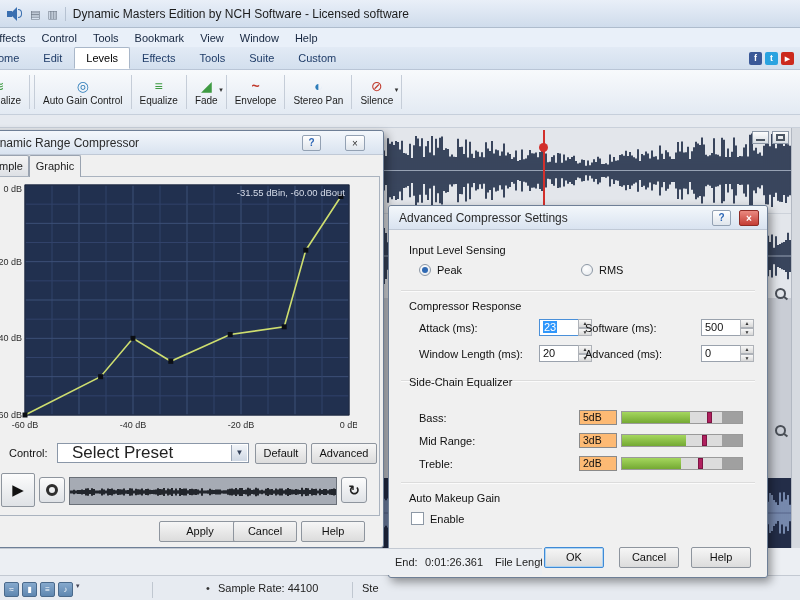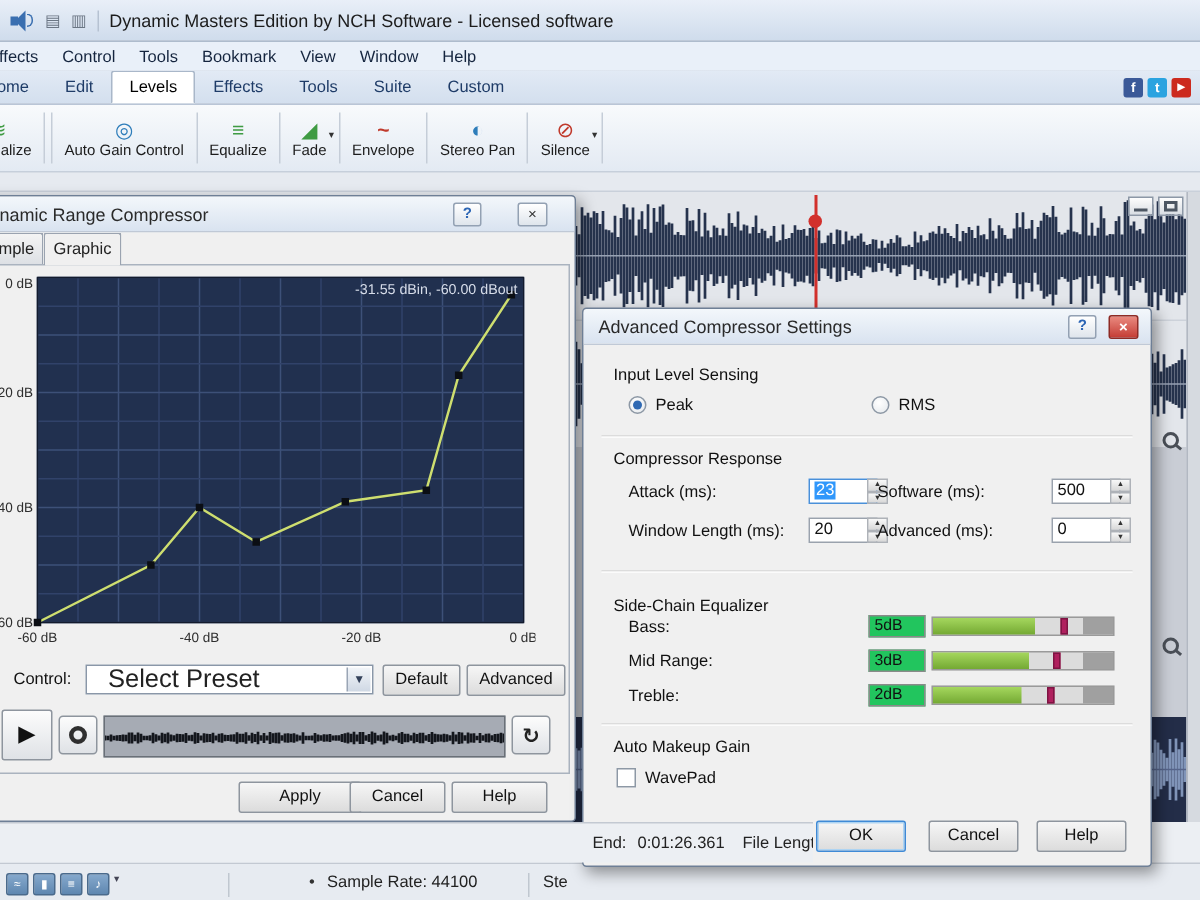--- a/index.html
+++ b/index.html
@@ -101,21 +101,21 @@
   .divider{position:absolute;left:12px;right:12px;height:2px;border-top:1px solid #dcdcdc;border-bottom:1px solid #fbfbfb}
   .radio{position:absolute;width:12px;height:12px;border:1px solid #8d98a5;border-radius:50%;background:radial-gradient(circle at 40% 35%,#fff,#e4e8ec)}
   .radio.sel::after{content:"";position:absolute;left:2px;top:2px;width:6px;height:6px;border-radius:50%;background:#2f69b3}
   .numbox{position:absolute;width:46px;height:17px;background:#fff;border:1px solid #9aa2ad;font-size:11px;line-height:15px;padding-left:3px;color:#111}
   .numbox.sel{border-color:#4a90d9}
   .numbox.sel .v{background:#3097fb;color:#fff;padding:0 1px}
   .spin{position:absolute;width:14px;height:17px;display:flex;flex-direction:column}
   .spin i{flex:1;background:linear-gradient(#f8f8f8,#d8d8d8);border:1px solid #aeb2b8;font-size:5px;line-height:6px;text-align:center;color:#333}
   .spin .up::before{content:"\25B2"}
   .spin .dn::before{content:"\25BC"}
-  .eq-value{position:absolute;width:38px;height:15px;background:#22c55e;border:1px solid #8a8a8a;font-size:10.5px;line-height:13px;padding-left:3px;color:#111}
+  .eq-value{position:absolute;width:38px;height:15px;background:#fdba74;border:1px solid #8a8a8a;font-size:10.5px;line-height:13px;padding-left:3px;color:#111}
   .eq-slider{position:absolute;width:122px;height:13px;background:#dcdcdc;border:1px solid #9a9a9a}
   .sl-green{position:absolute;left:0;top:0;bottom:0;background:linear-gradient(#a5d75e,#74a933)}
   .sl-dark{position:absolute;right:0;top:0;bottom:0;width:20px;background:#a0a0a0}
   .sl-handle{position:absolute;top:0;bottom:0;width:5px;background:#b0205e;border:1px solid #7e1443}
   .checkbox{position:absolute;width:13px;height:13px;background:#fff;border:1px solid #8d98a5}
 
   
   .statusbase{position:absolute;left:0;top:548px;width:800px;height:52px;background:#eceff3;z-index:5}
   .status1{position:absolute;left:0;top:548px;width:542px;height:27px;background:#eceff3;border-top:1px solid #c3c9d2;z-index:45;font-size:11px;color:#222;overflow:hidden}
   .status1 span{position:absolute;top:7px;white-space:nowrap}
@@ -361,21 +361,21 @@
         <i class="dn"></i>
       </span>
     <span class="flabel" style="left:196px;top:142px">Advanced (ms):</span>
     <span class="numbox" style="left:312px;top:139px"><span>0</span></span>
     <span class="spin" style="left:351px;top:139px">
         <i class="up"></i>
         <i class="dn"></i>
       </span>
     <div class="divider" style="top:174px"></div>
 
-    <span class="d2-head" style="left:20px;top:192px">Side-Chain Equalizer</span>
+    <span class="d2-head" style="left:20px;top:170px">Side-Chain Equalizer</span>
     <span class="flabel" style="left:30px;top:206px">Bass:</span>
     <span class="eq-value" style="left:190px;top:204px">5dB</span>
     <div class="eq-slider" style="left:232px;top:205px">
       <i class="sl-green" style="width: 57%;"></i>
         <i class="sl-dark"></i>
         <i class="sl-handle" style="left: 71%;"></i>
     </div>
     <span class="flabel" style="left:30px;top:229px">Mid Range:</span>
     <span class="eq-value" style="left:190px;top:227px">3dB</span>
     <div class="eq-slider" style="left:232px;top:228px">
@@ -387,21 +387,21 @@
     <span class="eq-value" style="left:190px;top:250px">2dB</span>
     <div class="eq-slider" style="left:232px;top:251px">
       <i class="sl-green" style="width: 49%;"></i>
         <i class="sl-dark"></i>
         <i class="sl-handle" style="left: 63%;"></i>
     </div>
     <div class="divider" style="top:276px"></div>
 
     <span class="d2-head" style="left:20px;top:286px">Auto Makeup Gain</span>
     <span class="checkbox" style="left:22px;top:306px"></span>
-    <span class="flabel" style="left:41px;top:307px">WavePad</span>
+    <span class="flabel" style="left:41px;top:307px">Enable</span>
 
     <span class="btn focus" style="left:155px;top:341px;width:60px">OK</span>
     <span class="btn" style="left:230px;top:341px;width:60px">Cancel</span>
     <span class="btn" style="left:302px;top:341px;width:60px">Help</span>
   </div>
 
   <div class="statusbase"></div>
   <div class="status1">
     <span style="left:395px">End:</span>
     <span style="left:425px">0:01:26.361</span>

